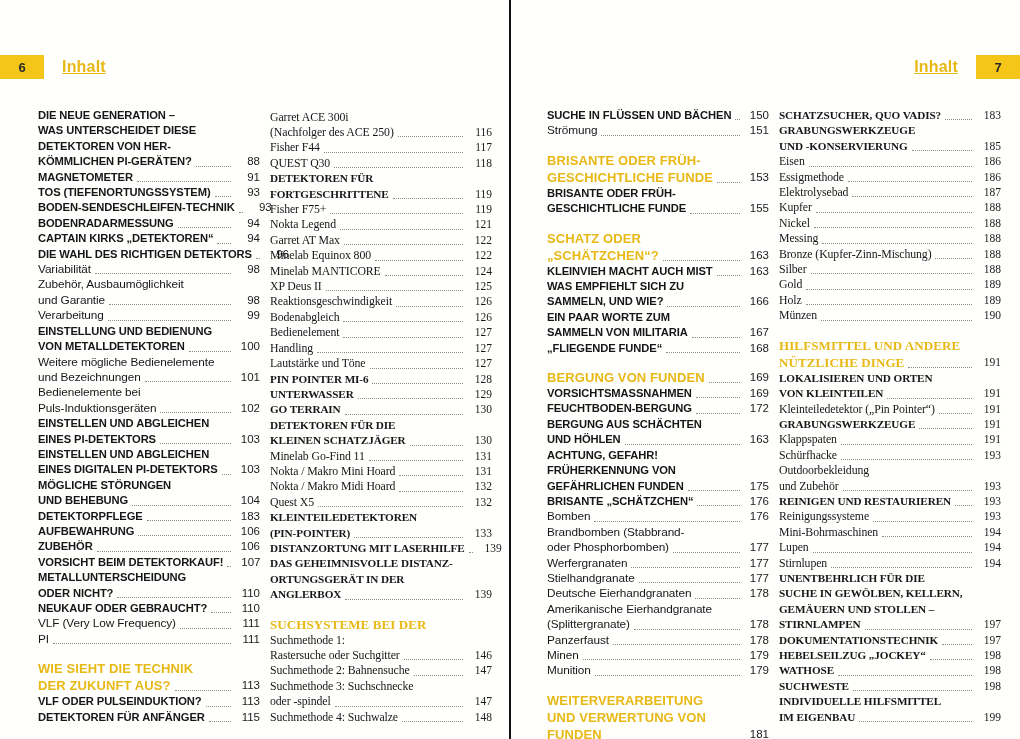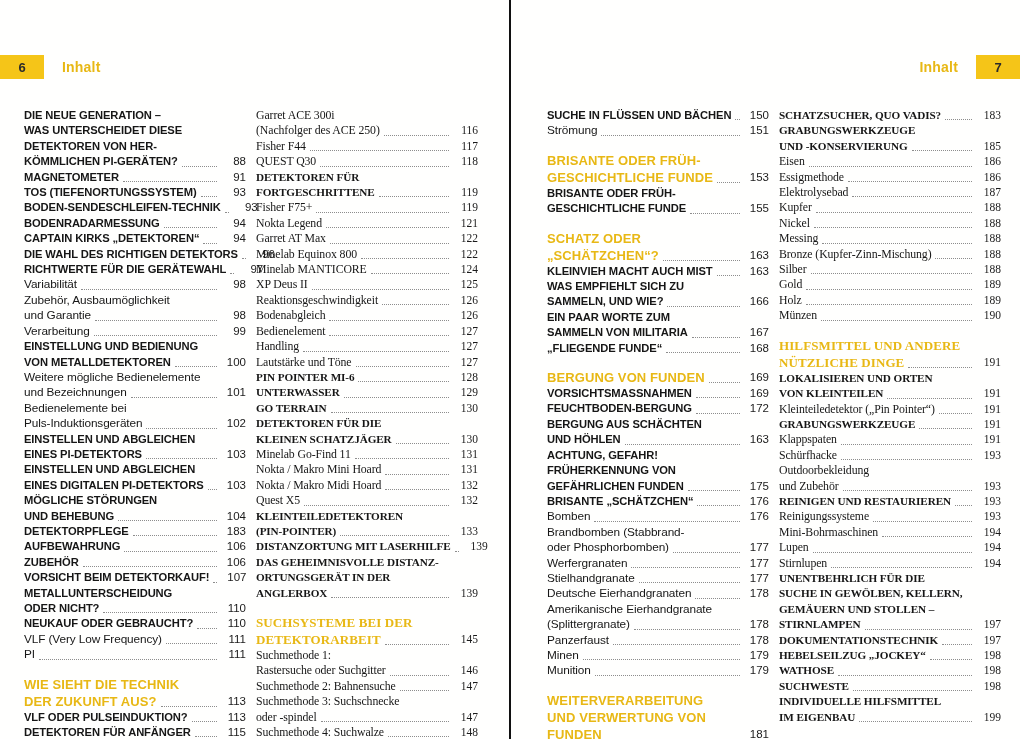--- a/index.html
+++ b/index.html
@@ -17,29 +17,30 @@
   .hdr{position:absolute;top:55px;height:24px;display:flex;align-items:center;}
   .hdr.left{left:0;}
   .hdr.right{right:0;}
   .pagenum-box{
     background:#f5c518;color:#2b2b2b;
     font-weight:bold;font-size:13px;
     height:24px;min-width:44px;
     display:flex;align-items:center;justify-content:center;
   }
   .hdr-label{
-    color:#e8b815;font-weight:bold;font-size:14px;
+    color:#e8b815;font-weight:bold;font-size:16px;
     letter-spacing:.2px;
+    text-decoration:underline;
   }
   .hdr.left .hdr-label{margin-left:18px;}
   .hdr.right .hdr-label{margin-right:18px;}
 
   
   .cols{position:absolute;top:108px;display:flex;}
-  .cols.l{left:24px;align-items:flex-end;}
+  .cols.l{left:38px;align-items:flex-end;}
   .cols.r{left:36px;}
   .col{width:222px;margin-right:10px;}
   .col:last-child{margin-right:0;font-family:Liberation Serif, serif;}
 
   
   .entry{
     display:flex;align-items:flex-end;
     line-height:15.4px;
     margin:0;
     white-space:nowrap;
@@ -131,25 +132,20 @@
           <div class="entry lvl-sub">
             <span class="etext">CAPTAIN KIRKS „DETEKTOREN“</span>
             <span class="leader"></span>
             <span class="pnum">94</span>
           </div>
           <div class="entry lvl-sub">
             <span class="etext">DIE WAHL DES RICHTIGEN DETEKTORS</span>
             <span class="leader"></span>
             <span class="pnum">96</span>
           </div>
-          <div class="entry lvl-sub">
-            <span class="etext">RICHTWERTE FÜR DIE GERÄTEWAHL</span>
-            <span class="leader"></span>
-            <span class="pnum">97</span>
-          </div>
           <div class="entry lvl-item">
             <span class="etext">Variabilität</span>
             <span class="leader"></span>
             <span class="pnum">98</span>
           </div>
           <div class="entry lvl-item cont">
             <span class="etext">Zubehör, Ausbaumöglichkeit</span>
             <span class="leader"></span>
             <span class="pnum"></span>
           </div>
@@ -447,25 +443,20 @@
           </div>
           <div class="entry lvl-sub">
             <span class="etext">ANGLERBOX</span>
             <span class="leader"></span>
             <span class="pnum">139</span>
           </div>
           <div class="entry lvl-section cont gap-before">
             <span class="etext">SUCHSYSTEME BEI DER</span>
             <span class="leader"></span>
             <span class="pnum"></span>
-          </div>
-          <div class="entry lvl-section">
-            <span class="etext">DETEKTORARBEIT</span>
-            <span class="leader"></span>
-            <span class="pnum">145</span>
           </div>
           <div class="entry lvl-item cont">
             <span class="etext">Suchmethode 1:</span>
             <span class="leader"></span>
             <span class="pnum"></span>
           </div>
           <div class="entry lvl-item">
             <span class="etext">Rastersuche oder Suchgitter</span>
             <span class="leader"></span>
             <span class="pnum">146</span>

